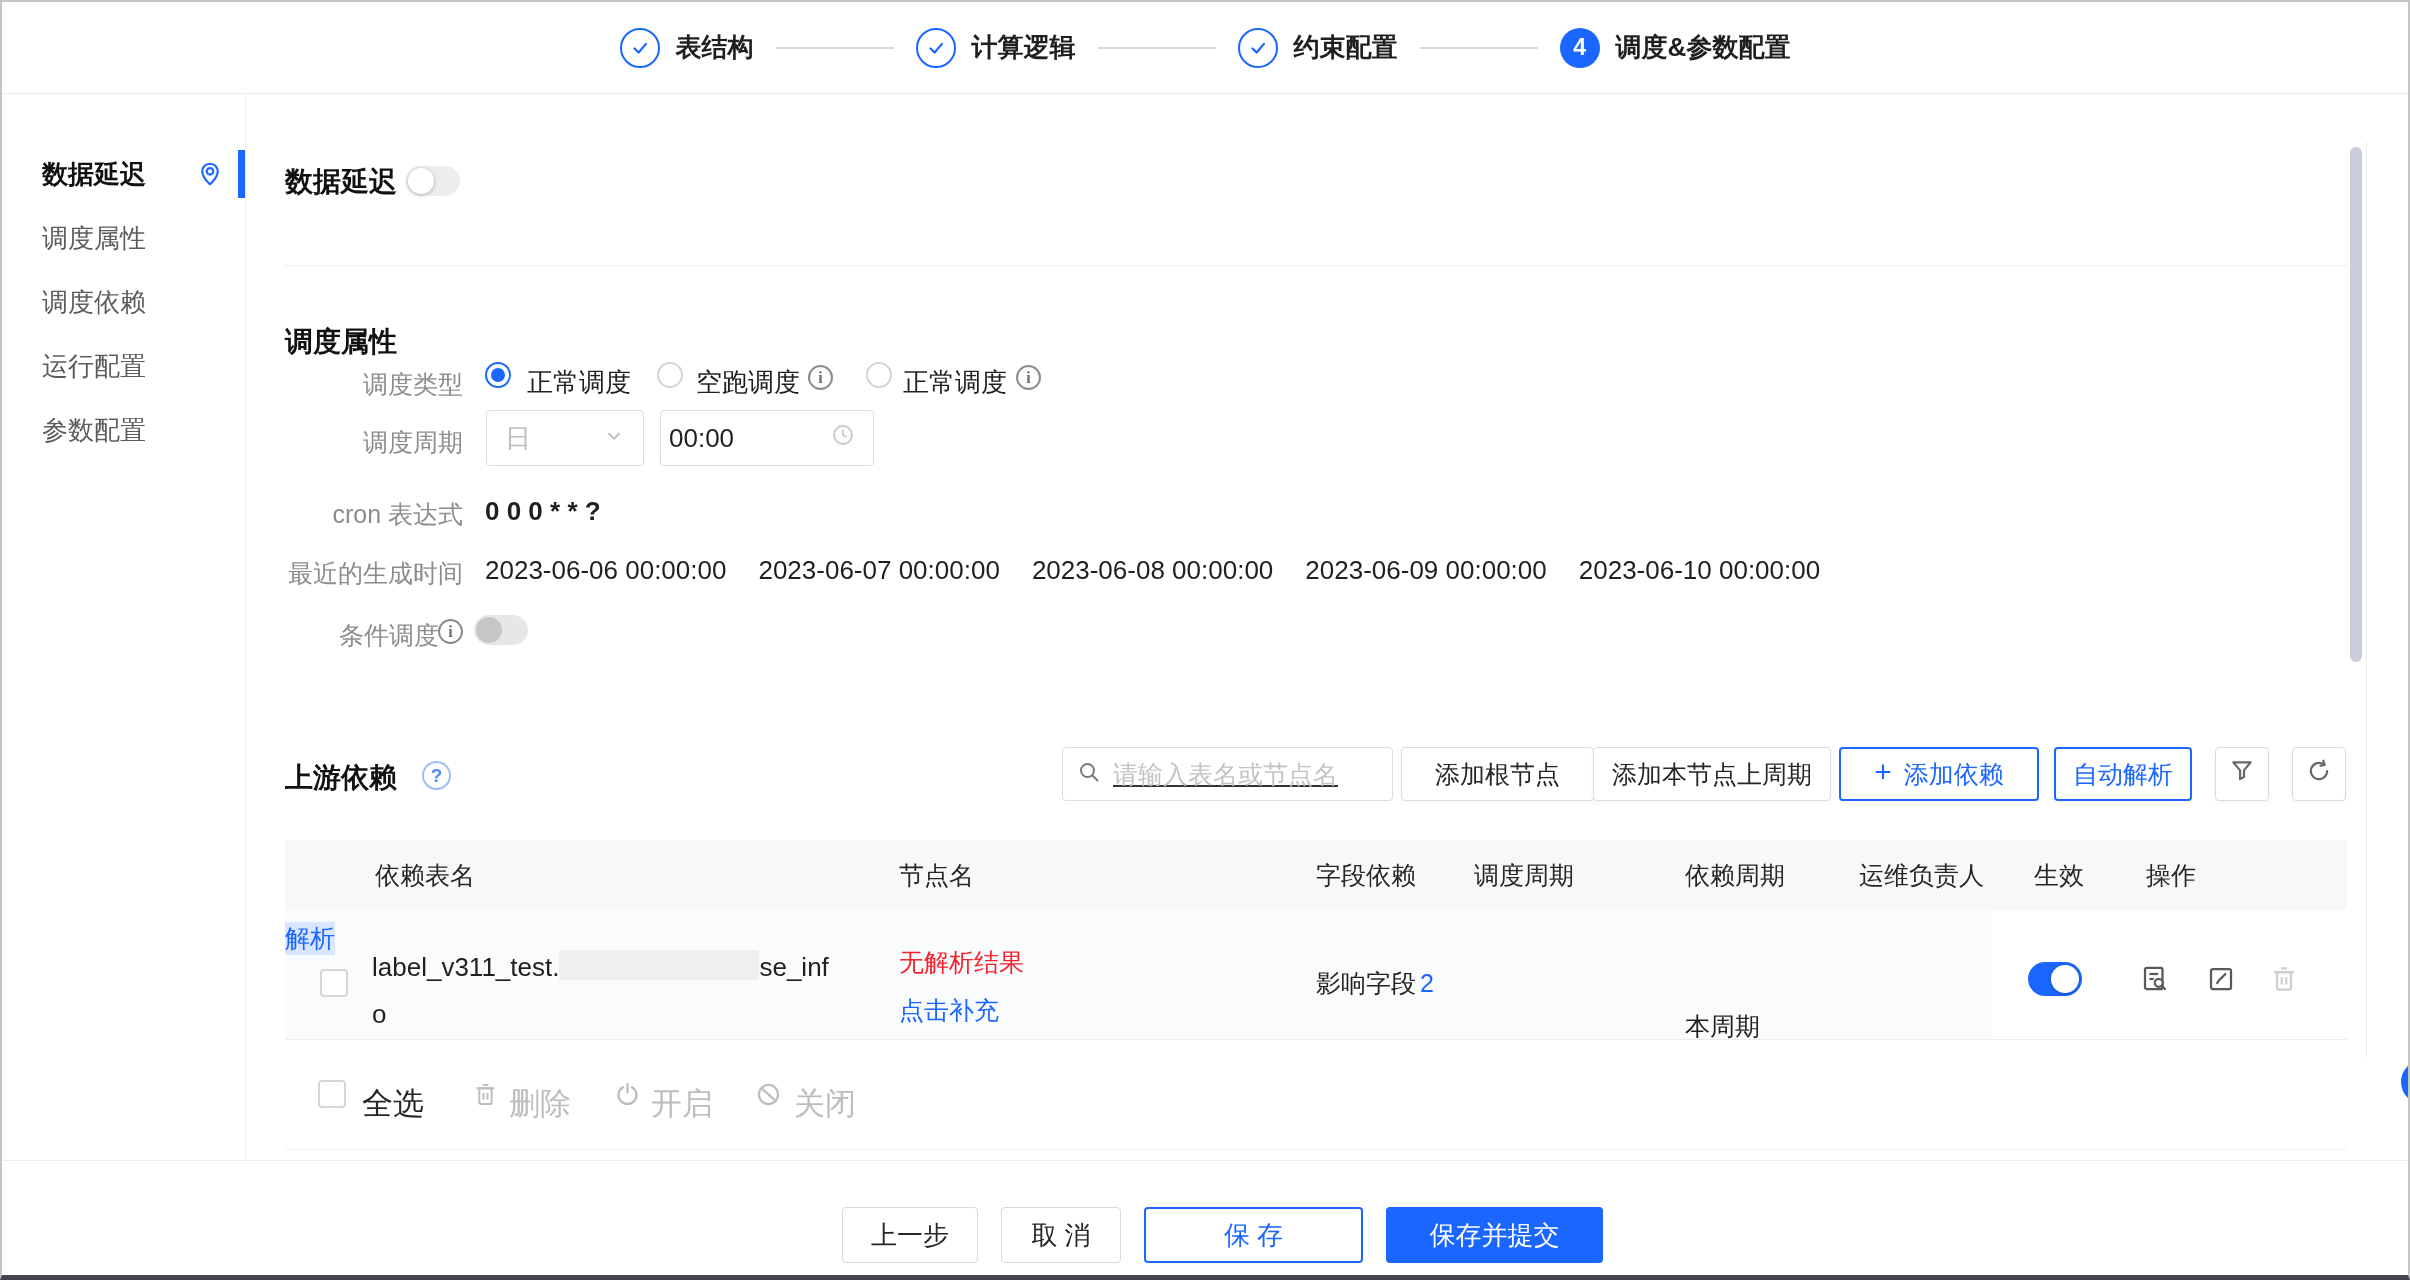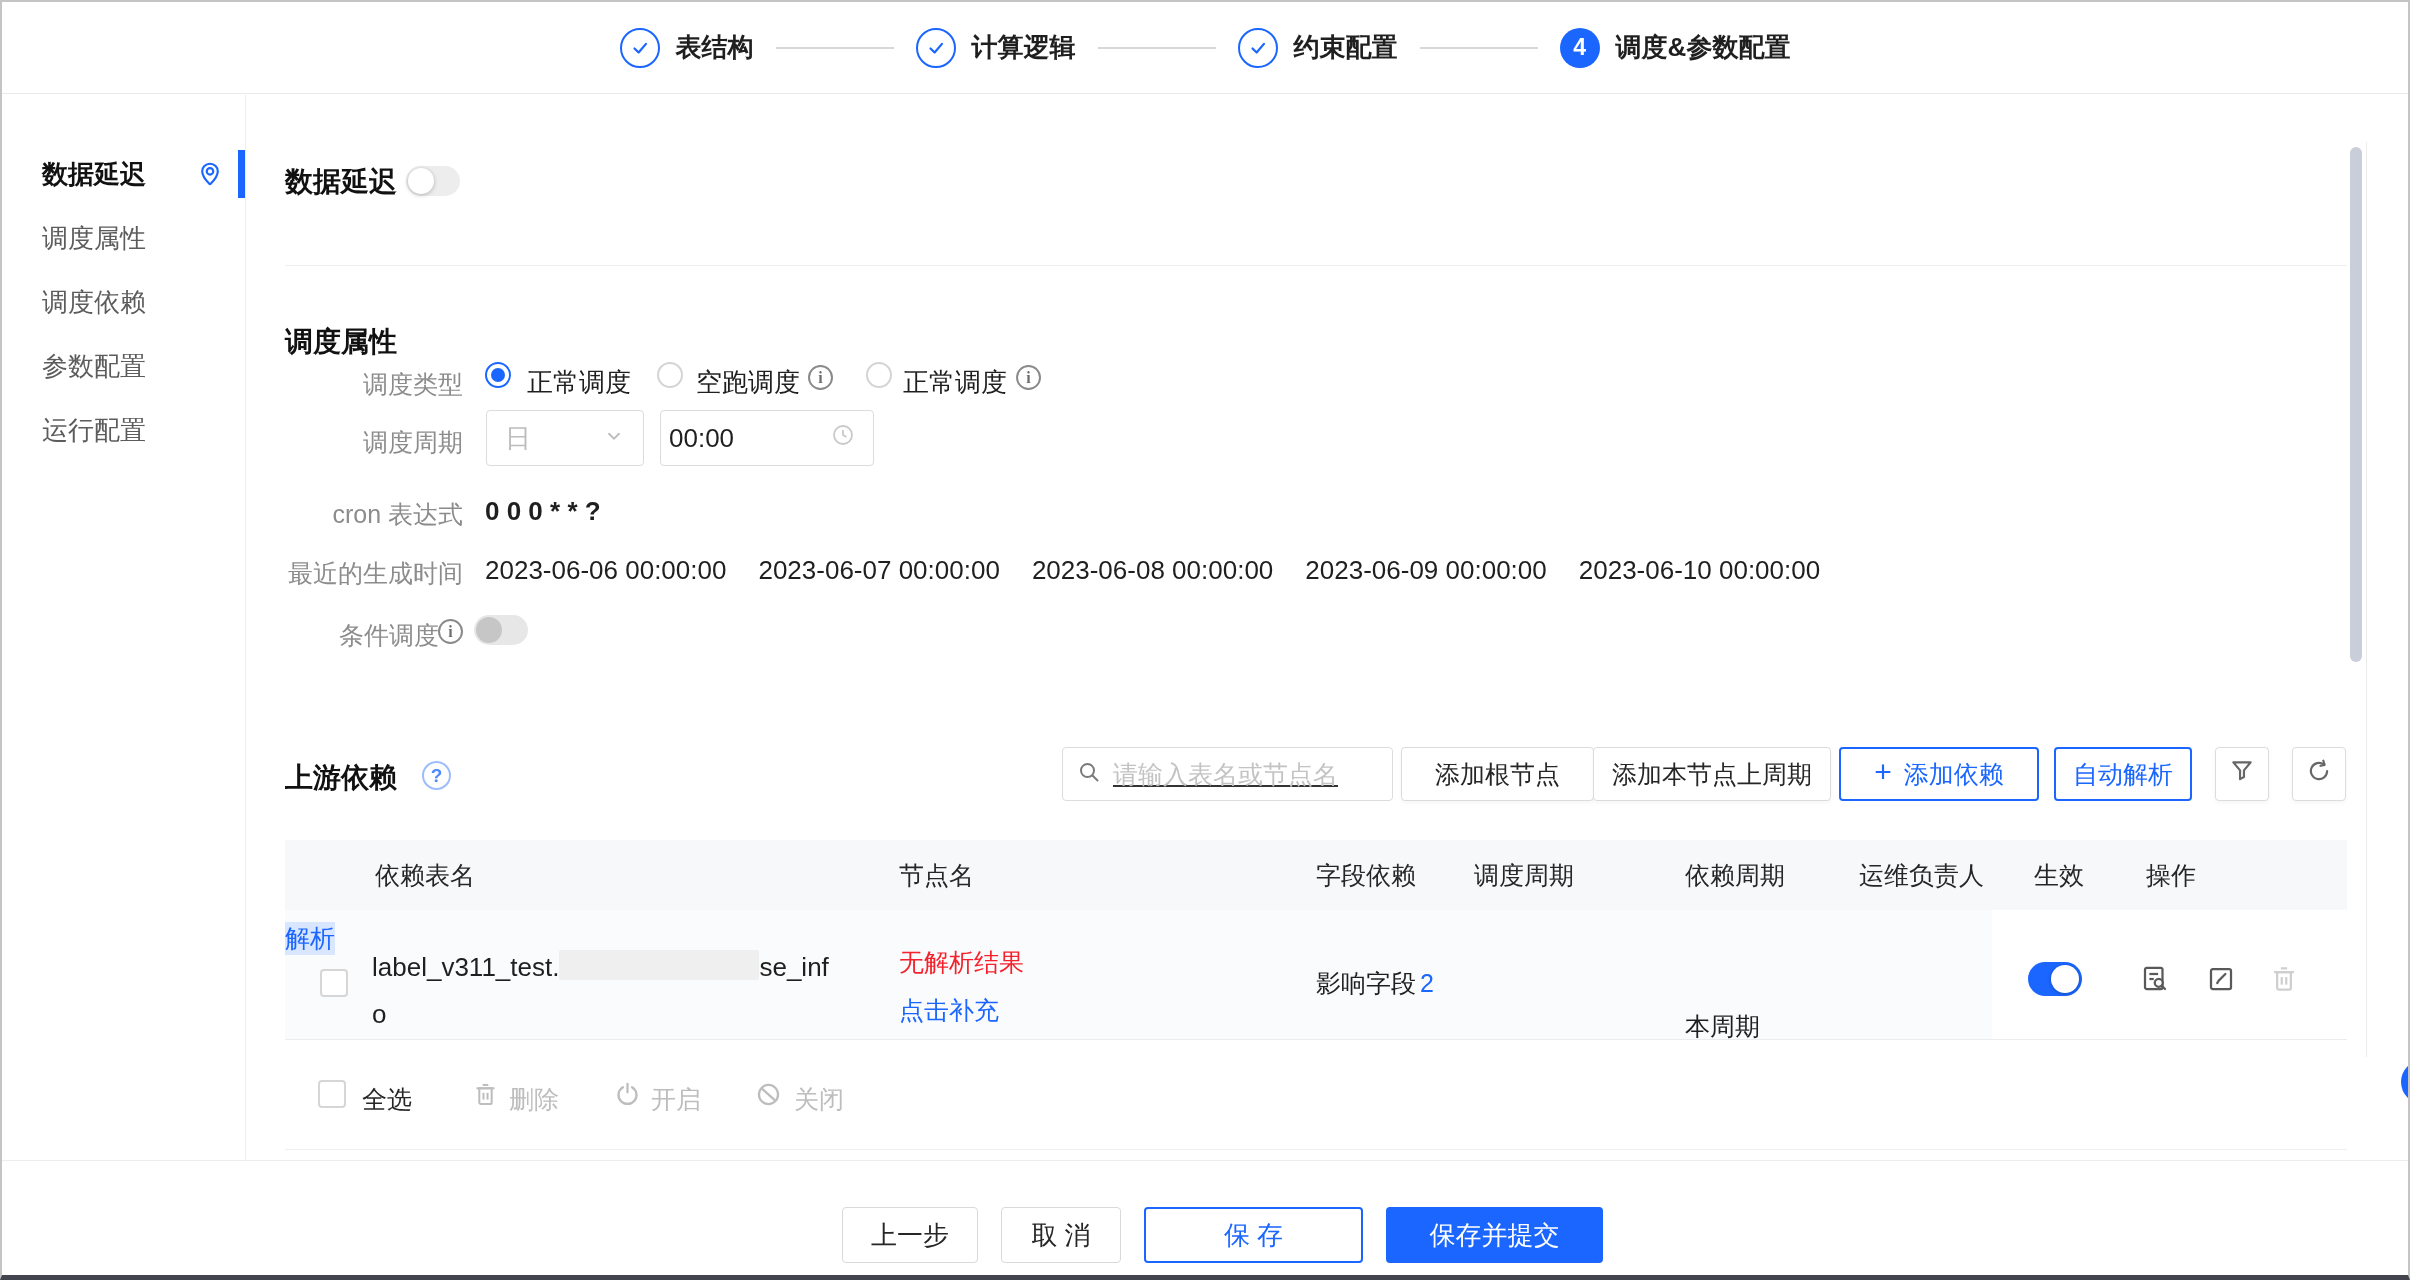--- a/index.html
+++ b/index.html
@@ -76,21 +76,21 @@
   .tbl-head{position:absolute;left:283px;top:838px;width:2062px;height:70px;background:#f7f8fa;}
   .tbl-head span{position:absolute;top:0;line-height:70px;font-size:25px;font-weight:500;color:#262626;white-space:nowrap;}
   .tbl-row{position:absolute;left:283px;top:908px;width:2062px;height:130px;background:#fafbfc;border-bottom:1px solid #ececec;}
   .tbl-row .fixed-white{position:absolute;left:1707px;top:0;width:355px;height:129px;background:#fff;}
   .checkbox{position:absolute;width:28px;height:28px;border:2px solid #d6d6d6;border-radius:4px;background:#fff;cursor:pointer;}
   .link{color:var(--blue);cursor:pointer;}
   .redact{display:inline-block;width:200px;height:30px;background:#efefef;border-radius:2px;vertical-align:-4px;}
   .act-icon{position:absolute;width:30px;height:30px;cursor:pointer;}
   
   .batch{position:absolute;left:283px;top:1064px;width:2062px;height:60px;}
-  .batch span{position:absolute;font-size:25px;white-space:nowrap;}
+  .batch span{position:absolute;font-size:31px;white-space:nowrap;}
   .batch .dis{color:#bdbdbd;}
   .batch svg{position:absolute;width:27px;height:27px;}
   
   .footer{position:absolute;left:0;top:1158px;width:100%;height:122px;background:#fff;border-top:1px solid #ececec;}
   .fbtn{position:absolute;top:1205px;height:56px;border-radius:4px;display:flex;align-items:center;justify-content:center;
         font-size:26px;cursor:pointer;background:#fff;border:1px solid #d9d9d9;color:#262626;white-space:nowrap;}
   .fbtn.outline-blue{border:2px solid var(--blue);color:var(--blue);}
   .fbtn.solid-blue{background:var(--blue);border:none;color:#fff;}
   
   .scroll-thumb{position:absolute;left:2348px;top:145px;width:12px;height:515px;border-radius:6px;background:#c9ceda;cursor:pointer;}
@@ -149,24 +149,24 @@
       </span>
       <span class="active-bar"></span>
     </div>
     <div class="side-item">
       <span>调度属性</span>
     </div>
     <div class="side-item">
       <span>调度依赖</span>
     </div>
     <div class="side-item">
+      <span>运行配置</span>
+    </div>
+    <div class="side-item">
       <span>参数配置</span>
-    </div>
-    <div class="side-item">
-      <span>运行配置</span>
     </div>
   </div>
   <div class="side-divider"></div>
 
   <div class="sec-title" style="left:283px;top:161px;">数据延迟</div>
   <div class="toggle off" style="left:404px;top:164px;width:54px;height:30px;">
       <span class="thumb"></span>
     </div>
 
   <div class="hairline" style="left:283px;top:263px;width:2062px;"></div>

